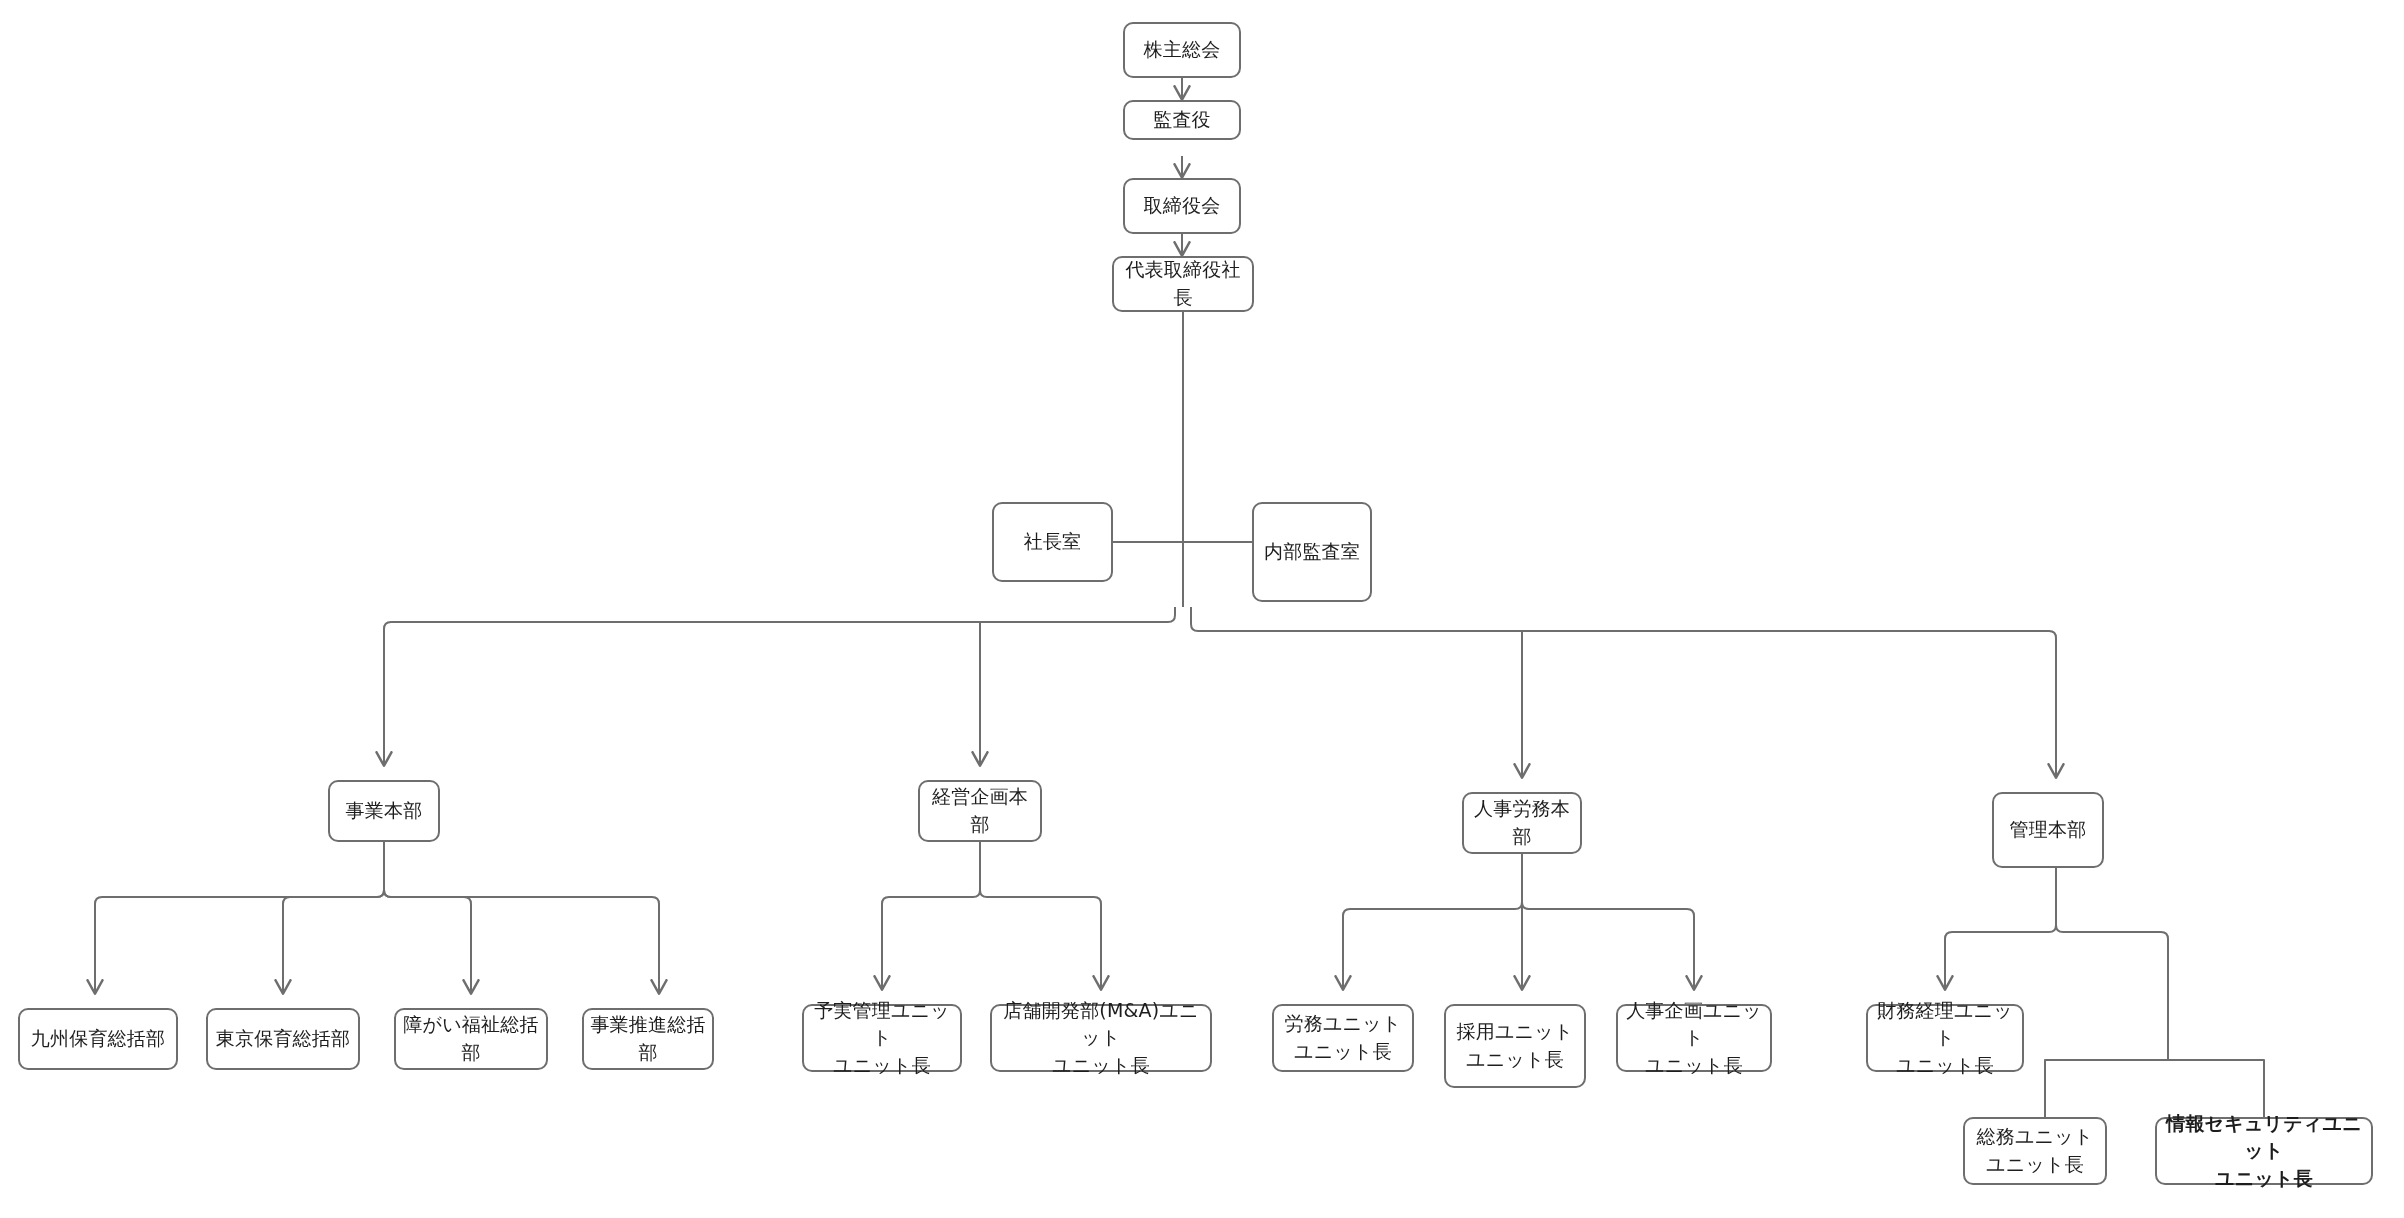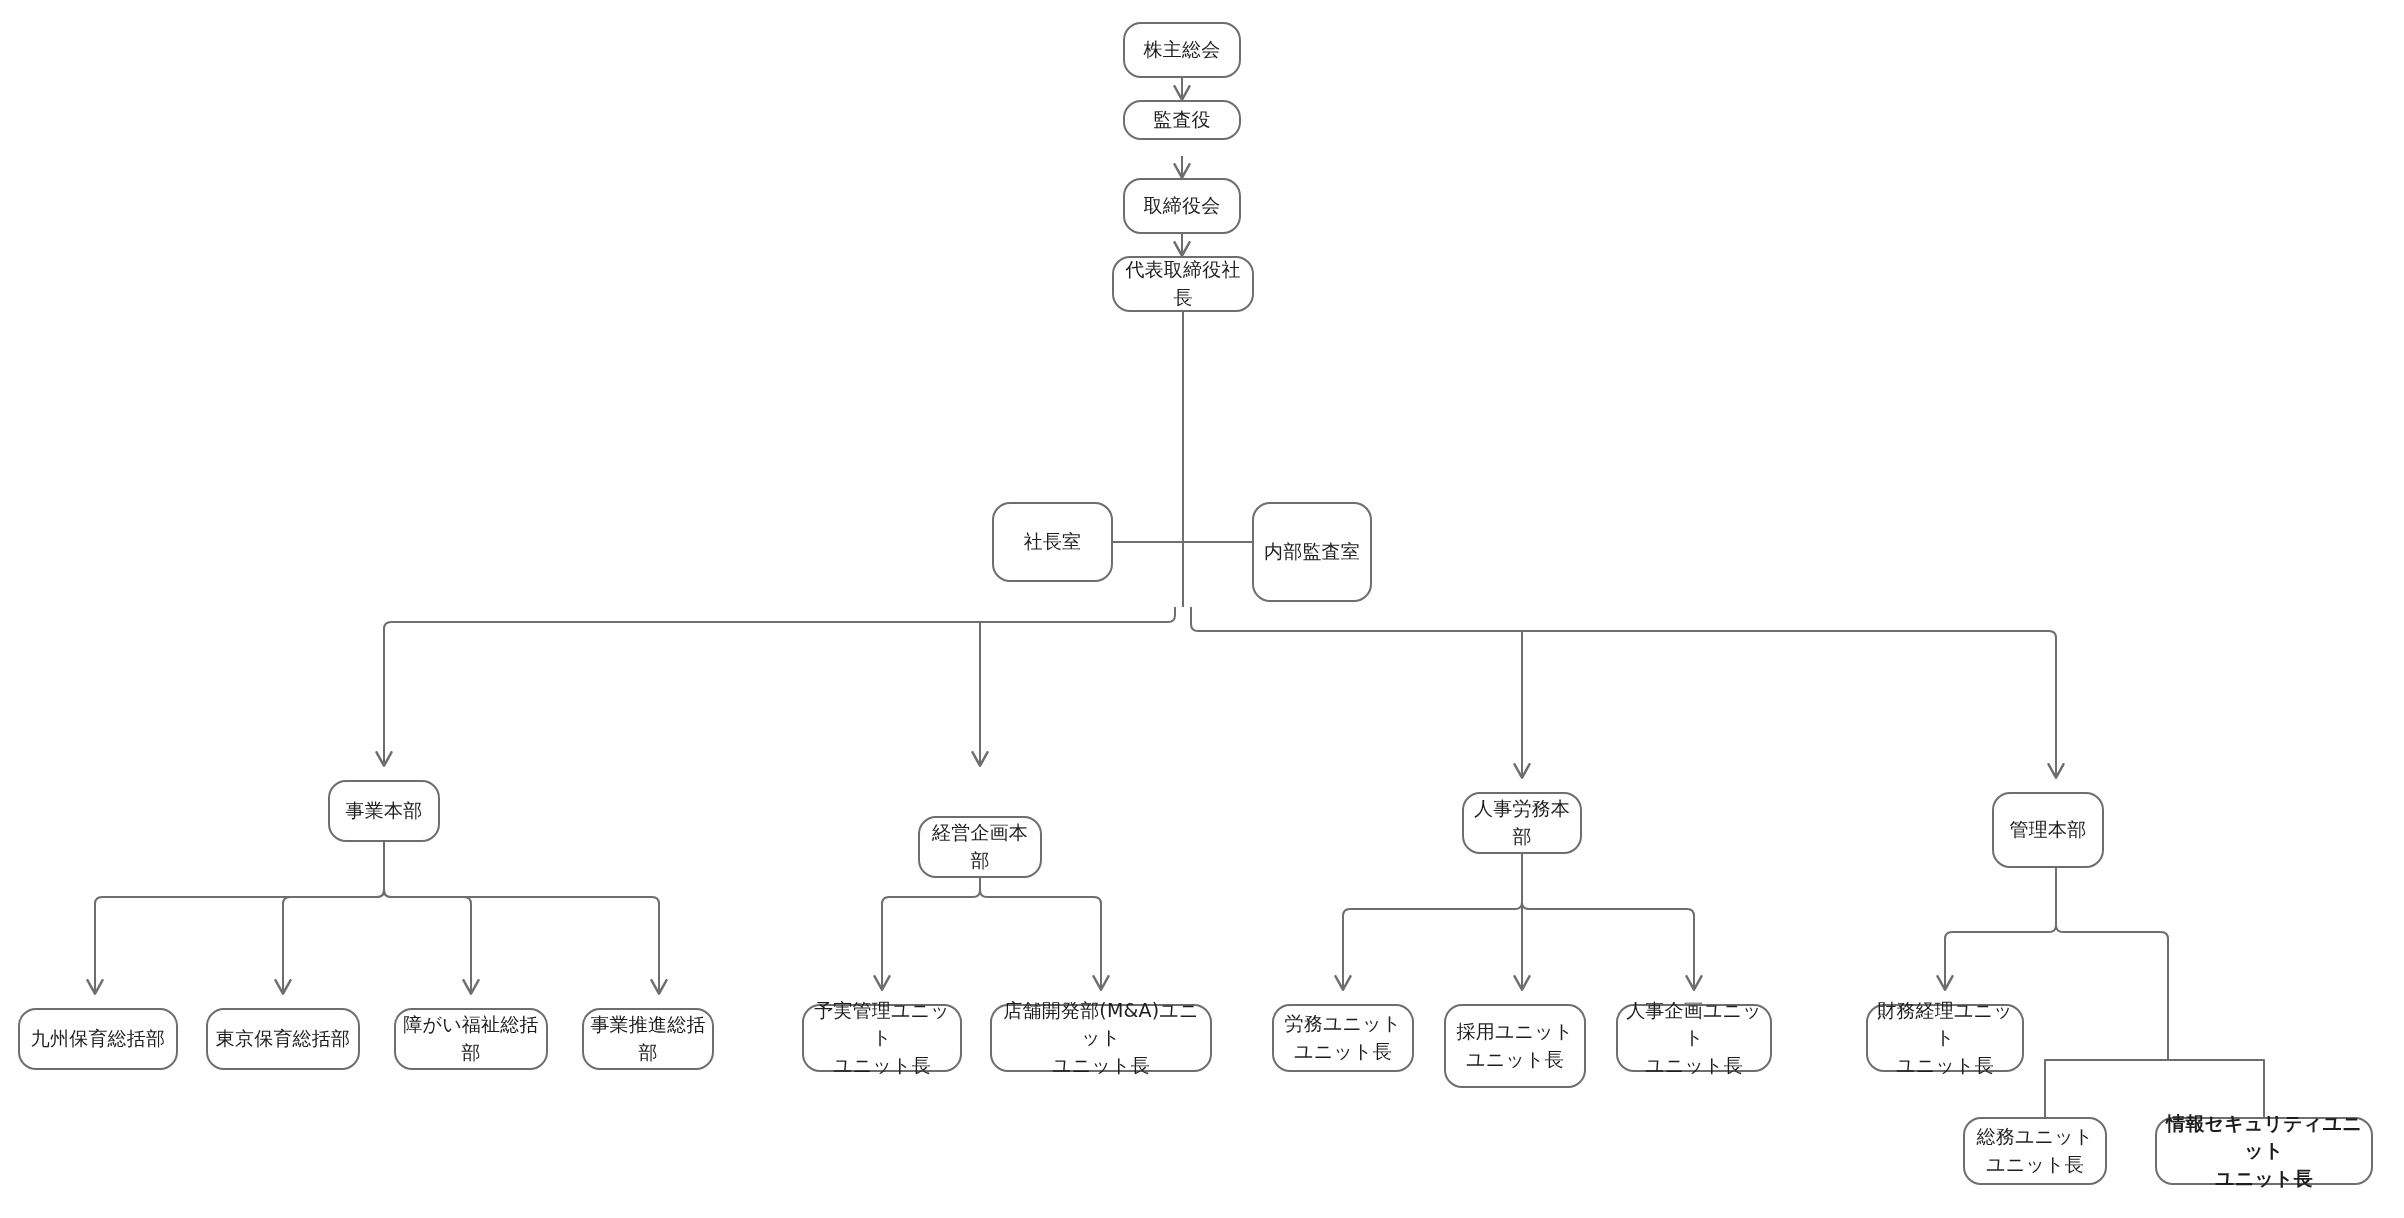--- a/index.html
+++ b/index.html
@@ -21,21 +21,21 @@
     top: 0;
     width: 2404px;
     height: 1218px;
     pointer-events: none;
   }
   .node {
     position: absolute;
     box-sizing: border-box;
     background: #ffffff;
     border: 2px solid #6e6e6e;
-    border-radius: 18px;
+    border-radius: 10px;
     display: flex;
     align-items: center;
     justify-content: center;
     text-align: center;
     color: #1d1d1d;
     font-size: 19px;
     line-height: 1.45;
     letter-spacing: 0.2px;
     white-space: pre-line;
     padding: 2px 4px;
@@ -99,21 +99,21 @@
   <div class="node" style="left:1123px; top:178px; width:118px; height:56px;">取締役会</div>
 
   <div class="node" style="left:1112px; top:256px; width:142px; height:56px;">代表取締役社長</div>
 
   <div class="node" style="left:992px; top:502px; width:121px; height:80px;">社長室</div>
 
   <div class="node" style="left:1252px; top:502px; width:120px; height:100px;">内部監査室</div>
 
   <div class="node" style="left:328px; top:780px; width:112px; height:62px;">事業本部</div>
 
-  <div class="node" style="left:918px; top:780px; width:124px; height:62px;margin-top:36px;">経営企画本部</div>
+  <div class="node" style="left:918px; top:780px; width:124px; height:62px;">経営企画本部</div>
 
   <div class="node" style="left:1462px; top:792px; width:120px; height:62px;">人事労務本部</div>
 
   <div class="node" style="left:1992px; top:792px; width:112px; height:76px;">管理本部</div>
 
   <div class="node" style="left:18px; top:1008px; width:160px; height:62px;">九州保育総括部</div>
 
   <div class="node" style="left:206px; top:1008px; width:154px; height:62px;">東京保育総括部</div>
 
   <div class="node" style="left:394px; top:1008px; width:154px; height:62px;">障がい福祉総括部</div>

